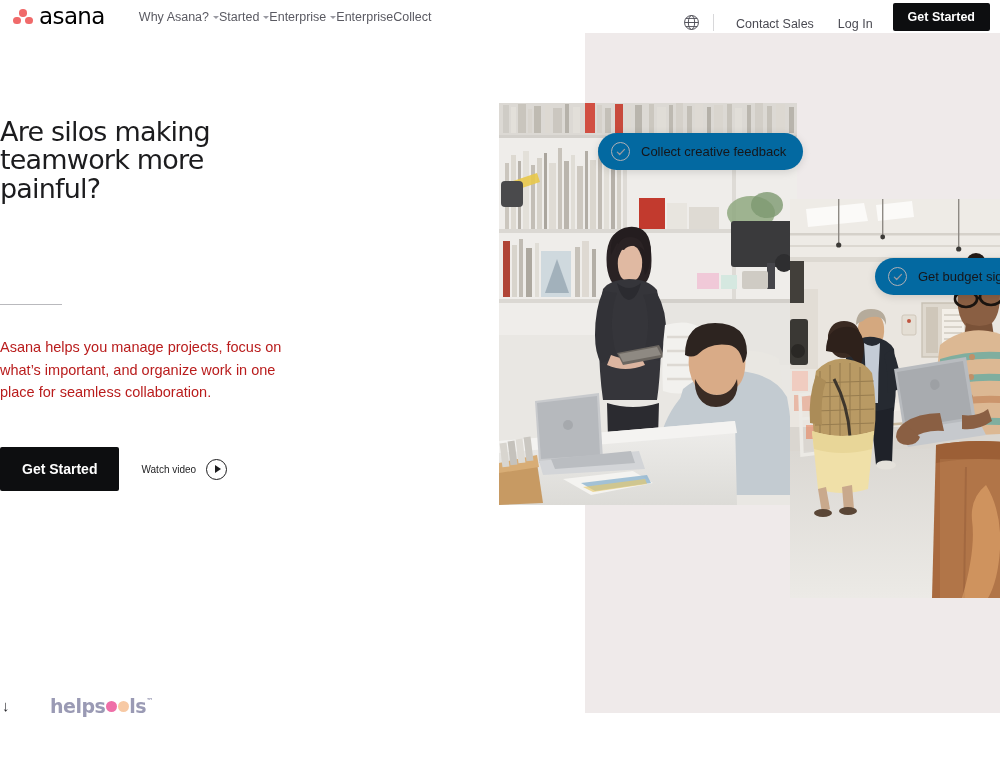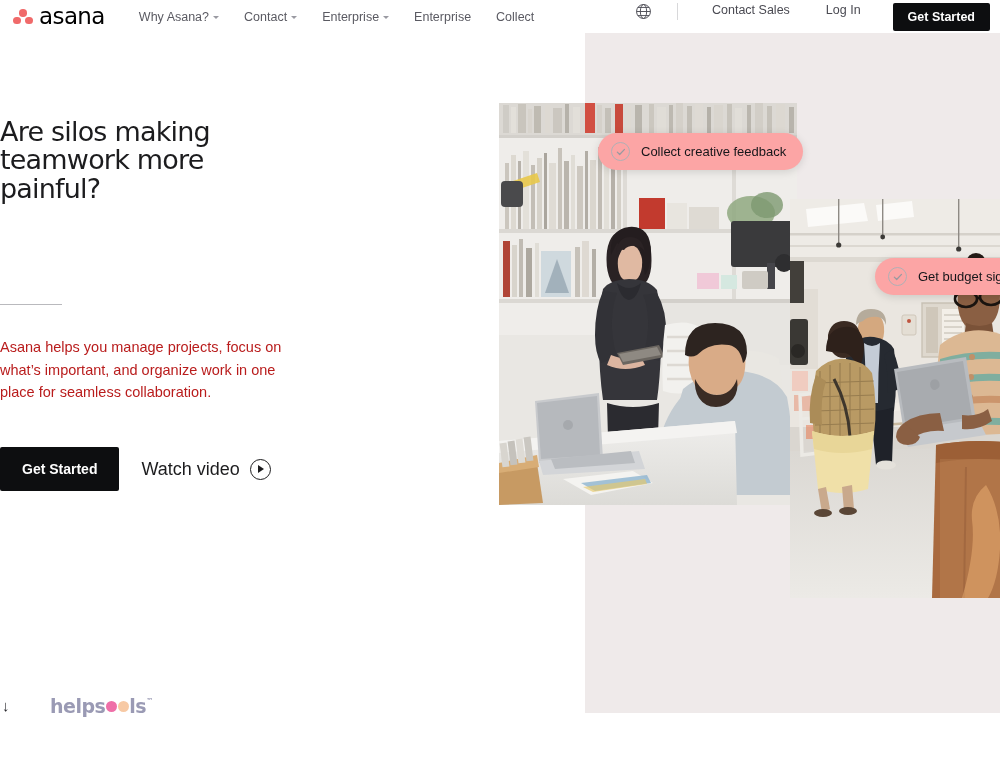--- a/index.html
+++ b/index.html
@@ -44,36 +44,36 @@
   .logo-dots i.d1 { left: 6.2px; top: 0.5px; }
   .logo-dots i.d2 { left: 0px;   top: 8px; }
   .logo-dots i.d3 { left: 12.4px;top: 8px; }
   .logo-word {
     font-size: 23px; letter-spacing: -0.6px; color: #000;
     font-weight: 400; line-height: 1;
     font-family: "DejaVu Sans", sans-serif;
     text-align: center;
   }
 
-  .nav { display: flex; align-items: center; gap: 25px; margin-left: 34px; }
+  .nav { display: flex; align-items: center; margin-left: 34px; }
   .nav-item {
     display: flex; align-items: center; gap: 4px;
     font-size: 12.5px; color: #5a5a62; cursor: pointer; white-space: nowrap;
   }
   .caret {
     width: 0; height: 0;
     border-left: 3.2px solid transparent;
     border-right: 3.2px solid transparent;
     border-top: 3.2px solid #9a9aa2;
     margin-top: 2px;
   }
 
   .header-right {
     margin-left: auto; margin-right: 10px;
-    display: flex; align-items: flex-start; gap: 12px;
+    display: flex; align-items: flex-end; gap: 0;
   }
   .globe-btn { display: flex; align-items: center; padding: 0 9px; cursor: pointer; }
   .vdiv { width: 1px; height: 17px; background: #d8d8da; margin: 0 10px 0 4px; }
   .header-link {
     font-size: 12.5px; color: #4a4a52; cursor: pointer;
     padding: 0 12px; white-space: nowrap;
   }
   .btn-dark-sm {
     background: #0d0e10; color: #fff;
     font-size: 12.5px; font-weight: bold;
@@ -96,21 +96,21 @@
   }
   .cta-row { display: flex; align-items: center; gap: 22px; margin-top: 44px; }
   .btn-dark-lg {
     background: #0d0e10; color: #fff;
     font-size: 14px; font-weight: bold;
     padding: 14px 22px; border: 0; border-radius: 2px; cursor: pointer;
   }
   .watch {
     display: flex; align-items: center; gap: 10px; cursor: pointer;
   }
-  .watch-label { font-size: 18px; color: #1c1c1e; }
+  .watch-label { font-size: 10px; color: #1c1c1e; }
   .play-circle {
     width: 21px; height: 21px; border: 1.4px solid #1c1c1e; border-radius: 50%;
     display: flex; align-items: center; justify-content: center;
   }
   .play-tri {
     width: 0; height: 0;
     border-top: 4px solid transparent;
     border-bottom: 4px solid transparent;
     border-left: 6.5px solid #1c1c1e;
     margin-left: 2px;
@@ -119,21 +119,21 @@
   
   .photo { position: absolute; overflow: hidden; }
   .photo-a { left: 499px; top: 103px; width: 298px; height: 402px; z-index: 10; }
   .photo-b { left: 790px; top: 199px; width: 210px; height: 399px; z-index: 12; }
   .photo svg { display: block; width: 100%; height: 100%; }
 
   
   .pill {
     position: absolute; z-index: 30;
     display: flex; align-items: center; gap: 11px;
-    background: #fca5a5; border-radius: 19px;
+    background: #0369a1; border-radius: 19px;
     padding: 9px 17px 9px 13px;
     box-shadow: 0 2px 9px rgba(0,0,0,0.13);
     white-space: nowrap;
   }
   .pill-label { font-size: 13px; color: #16161a; font-weight: 500; }
   .check-ring {
     width: 19px; height: 19px; border-radius: 50%;
     border: 1.3px solid #b0b0b5;
     display: flex; align-items: center; justify-content: center;
     flex: none;
@@ -179,21 +179,21 @@
       </span>
       <span class="logo-word">asana</span>
     </div>
 
     <nav class="nav">
       <div class="nav-item">
         <span>Why Asana?</span>
         <span class="caret"></span>
       </div>
       <div class="nav-item">
-        <span>Contact</span>
+        <span>Started</span>
         <span class="caret"></span>
       </div>
       <div class="nav-item">
         <span>Enterprise</span>
         <span class="caret"></span>
       </div>
       <div class="nav-item">
         <span>Enterprise</span>
       </div>
       <div class="nav-item">

